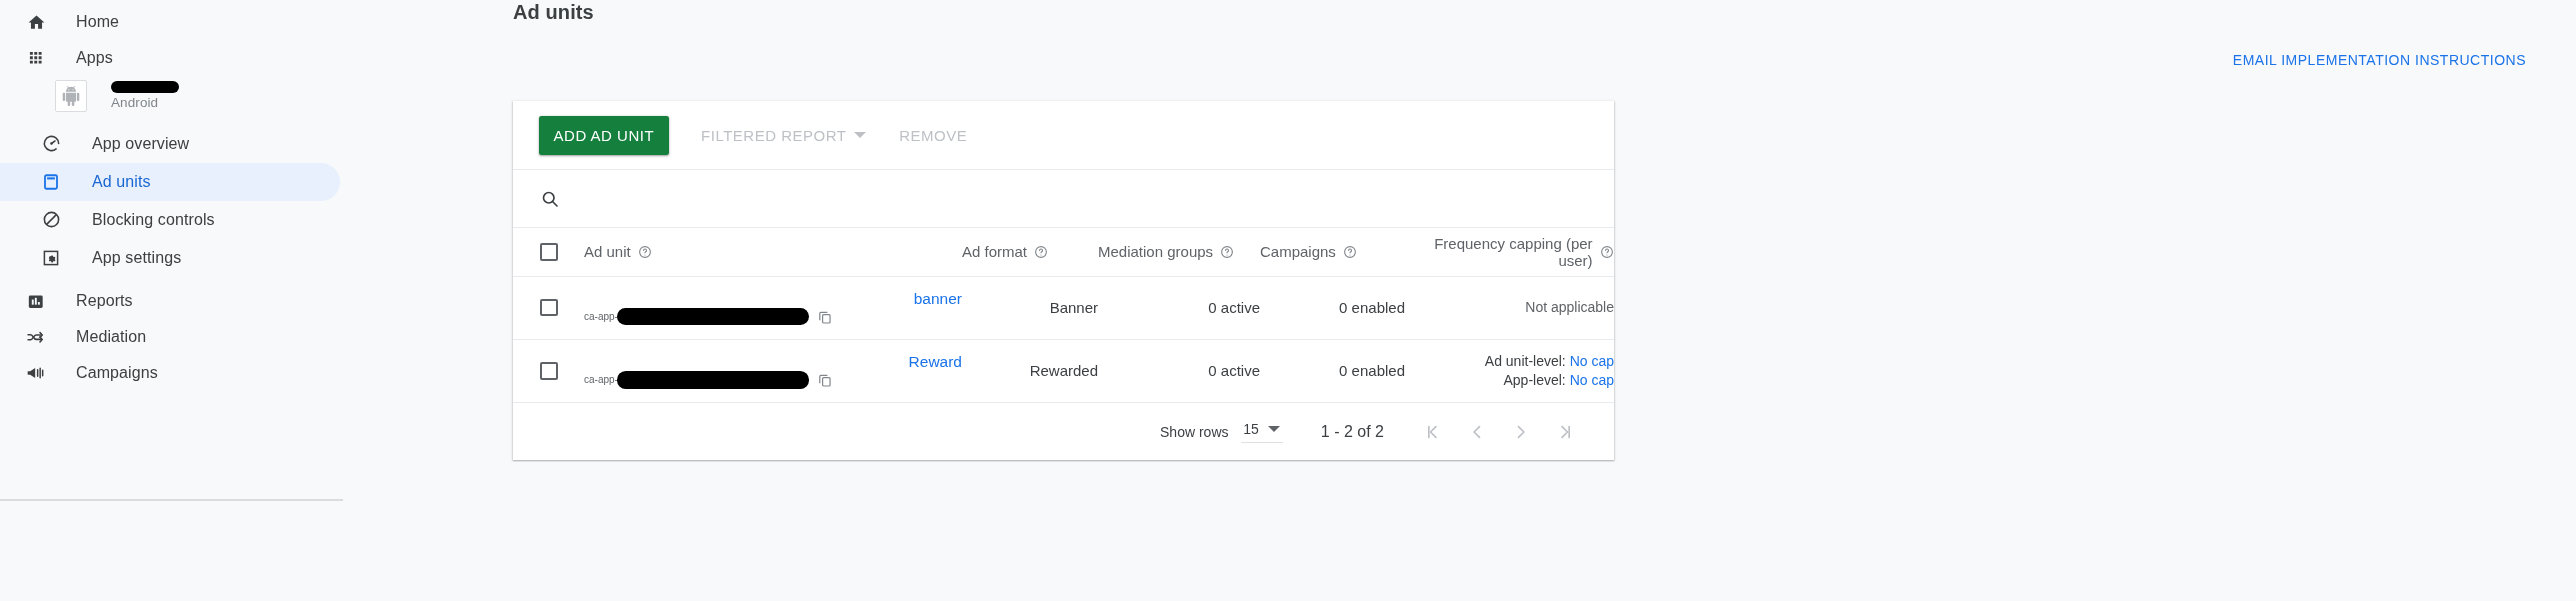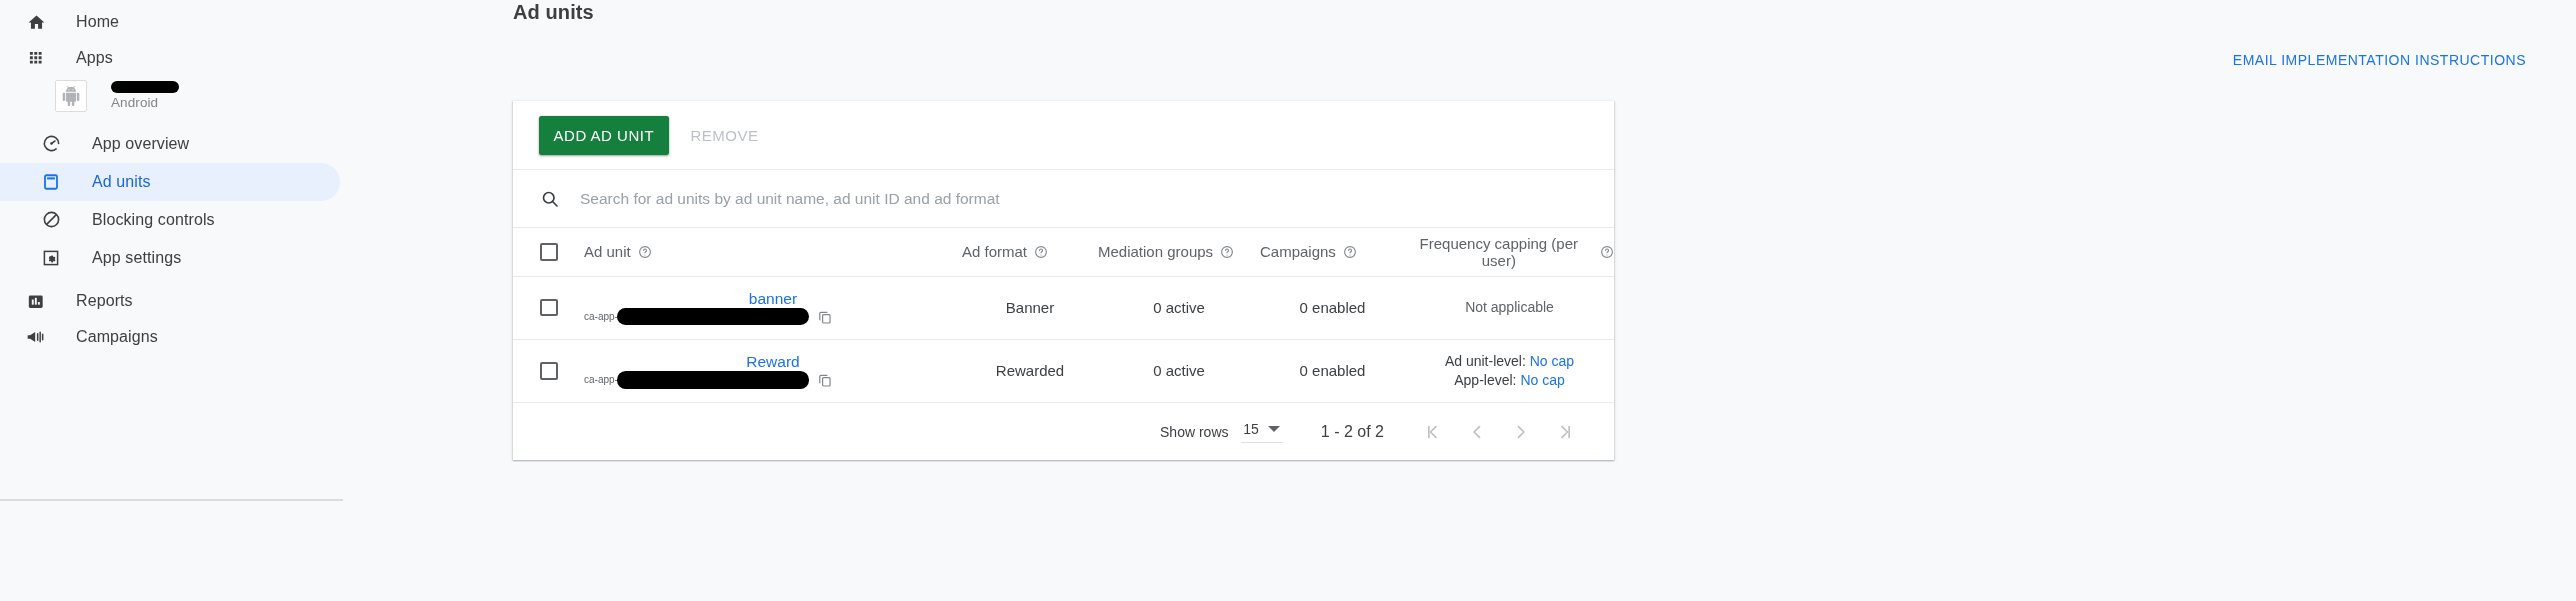--- a/index.html
+++ b/index.html
@@ -120,21 +120,21 @@
   .searchbar input {
     border: none; outline: none; background: transparent;
     font-size: 15.5px; color: #3c4043; font-family: inherit;
     margin-left: 17px; width: 942px;
   }
   .searchbar input::placeholder { color: #9aa0a6; }
 
   
   table.units { width: 100%; border-collapse: collapse; table-layout: fixed; }
   table.units th, table.units td {
-    text-align: center; vertical-align: middle;
+    text-align: right; vertical-align: middle;
     font-size: 15px; color: #3c4043; font-weight: 400;
   }
   table.units thead th {
     height: 48px; color: #5f6368; padding: 0;
   }
   table.units tbody td {
     height: 63px; padding: 0; border-top: 0.7px solid #e8eaed;
   }
   .col-chk  { width: 71px; }
   .col-unit { width: 378px; }
@@ -269,20 +269,31 @@
         <svg width="17.5" height="17.5" viewBox="0 0 24 24" fill="currentColor">
             <rect x="2.5" y="3.5" width="19" height="17" rx="2"></rect>
             <rect x="6.6" y="9" width="2.6" height="7" fill="#f8f9fa"></rect>
             <rect x="10.8" y="6.6" width="2.6" height="9.4" fill="#f8f9fa"></rect>
             <rect x="15" y="12.4" width="2.6" height="3.6" fill="#f8f9fa"></rect>
           </svg>
       </span>
       <span class="lbl">Reports</span>
     </div>
 
+    <div class="nav-row nav-top">
+      <span class="ico">
+        <svg width="20" height="20" viewBox="0 0 24 24" fill="none" stroke="currentColor" stroke-width="1.9" stroke-linecap="round">
+            <path d="M2.5 9.2h3.2c2.6 0 3.6 5.6 6.3 5.6h6.6"></path>
+            <path d="M2.5 15.2h3.2c2.6 0 3.6-5.6 6.3-5.6h6.6"></path>
+            <path d="M16.8 6.6l2.6 3-2.6 3" fill="none"></path>
+            <path d="M16.8 11.9l2.6 3-2.6 3" fill="none"></path>
+          </svg>
+      </span>
+      <span class="lbl">Mediation</span>
+    </div>
 
     <div class="nav-row nav-top">
       <span class="ico">
         <svg width="20" height="20" viewBox="0 0 24 24" fill="currentColor">
             <path d="M2 10v4h3l6 4V6L5 10H2z"></path>
             <path d="M14 8.2v7.6M17 6.4v11.2M20 8.8v6.4" stroke="currentColor" stroke-width="1.8" stroke-linecap="round" fill="none"></path>
           </svg>
       </span>
       <span class="lbl">Campaigns</span>
     </div>
@@ -293,33 +304,36 @@
   <main class="main">
 
     <h1 class="page-title">Ad units</h1>
 
     <a class="email-link">EMAIL IMPLEMENTATION INSTRUCTIONS</a>
 
     <section class="card">
 
       <div class="toolbar">
         <button class="btn-primary">ADD AD UNIT</button>
+        <button class="btn-text tb-gap1">
+          <span>FILTERED REPORT</span>
+          <span class="caret-down"></span>
+        </button>
         <button class="btn-text tb-gap2">
           <span>REMOVE</span>
         </button>
       </div>
 
       <div class="searchbar">
         <span class="sicon">
           <svg width="20" height="20" viewBox="0 0 24 24" fill="none" stroke="currentColor" stroke-width="2">
               <circle cx="10.5" cy="10.5" r="6.3"></circle>
               <line x1="15.3" y1="15.3" x2="20.4" y2="20.4" stroke-linecap="round"></line>
             </svg>
         </span>
-        <input type="text" placeholder="Search for ad units by ad unit name, ad unit ID and ad format" style="">
       </div>
 
       <table class="units">
         <colgroup>
           <col class="col-chk">
             <col class="col-unit">
             <col class="col-fmt">
           <col class="col-med">
             <col class="col-camp">
             <col class="col-freq">

